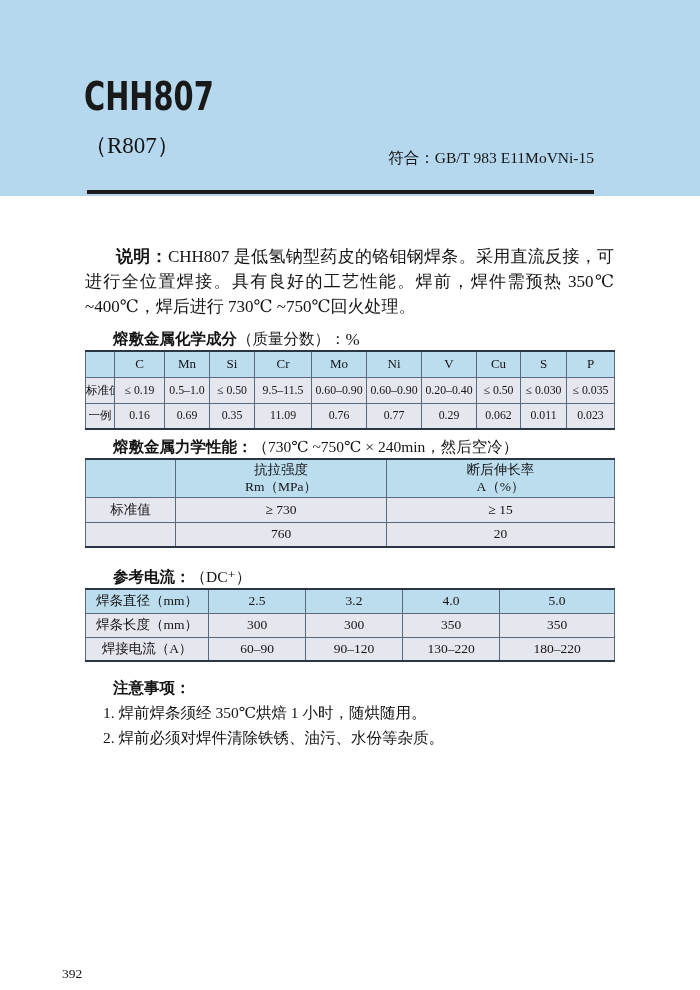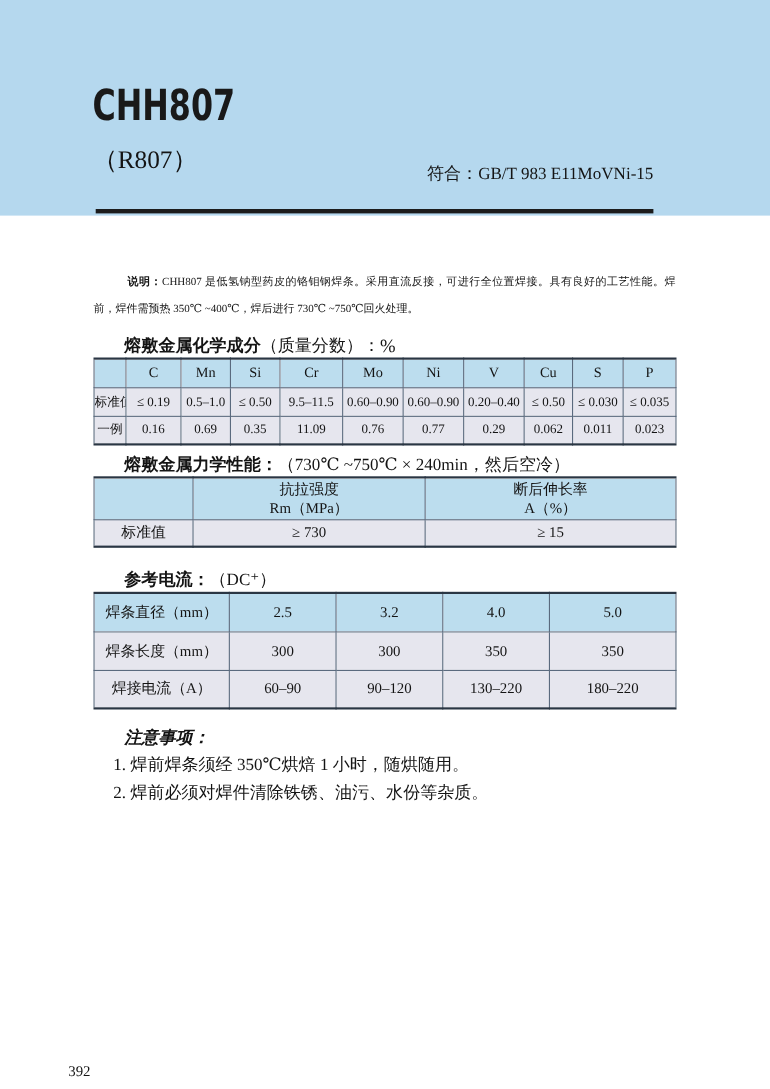--- a/index.html
+++ b/index.html
@@ -14,21 +14,21 @@
     position:absolute; left:84px; top:77px; margin:0;
     font-family:"DejaVu Sans","Liberation Sans",sans-serif;
     font-weight:900; font-size:39px; line-height:1; color:#191919;
     transform:scaleX(0.74); transform-origin:left top; white-space:nowrap;
   }
   .subtitle { position:absolute; left:84px; top:131px; font-size:23px; line-height:1.3; }
   .standard { position:absolute; left:87px; top:148px; width:507px; text-align:right; font-size:15.5px;font-family:Liberation Serif, serif; }
   .rule { position:absolute; left:87px; top:190px; width:507px; height:4px; background:var(--rule-color,#1c1c1c); }
 
   .content { position:absolute; left:85px; top:244px; width:529px; }
-  .para { margin:0; font-size:10px; line-height:25px; text-align:justify; text-indent:31px; }
+  .para { margin:0; font-size:17px; line-height:25px; text-align:justify; text-indent:31px; }
   .b { font-weight:bold; }
 
   .sec-head { display:flex; align-items:flex-end; height:24px; font-size:15.5px; }
   .sec-head .sec-title { padding-left:28px; }
   .sec-head .unit { padding-right:52px; font-size:17px; }
   .sh-chem { margin-top:7px; }
   .sh-mech { margin-top:4px; }
   .sh-cur  { margin-top:16px; }
 
   table.tbl {
@@ -47,24 +47,24 @@
   .chem th { font-size:13px; }
   .chem td { font-size:11.8px; }
   .chem td.rowlabel { font-size:11.5px; }
 
   .mech { font-size:13.5px; }
   .mech tr.hdr { height:38px;border-radius:16px; }
   .mech tr.lav { height:25px; }
   .mech .hl { line-height:17.5px; }
 
   .cur { font-size:13.5px; }
-  .cur tr { height:35px; }
+  .cur tr { height:24px; }
 
   .notes { margin-top:13px; font-size:15.5px; line-height:25px; }
-  .notes-title { padding-left:28px; font-weight:bold;font-style:italic; }
+  .notes-title { padding-left:28px; font-weight:bold; }
   .note-item { padding-left:18px; }
 
   .page-number { position:absolute; left:62px; top:966px; font-size:13.5px; }
 </style>
 </head>
 <body>
 
 <div class="page">
 
   <div class="band"></div>
@@ -159,20 +159,25 @@
           <th>
             <div class="hl">断后伸长率</div>
             <div class="hl">A（%）</div>
           </th>
         </tr>
         <tr class="lav">
           <td>标准值</td>
           <td>≥ 730</td>
           <td>≥ 15</td>
         </tr>
+        <tr class="lav">
+          <td></td>
+          <td>760</td>
+          <td>20</td>
+        </tr>
       </tbody>
     </table>
 
     <div class="sec-head sh-cur">
       <div class="sec-title"><span class="b">参考电流：</span><span>（DC⁺）</span></div>
     </div>
 
     <table class="tbl cur">
       <colgroup>
         <col style="width:123px">

